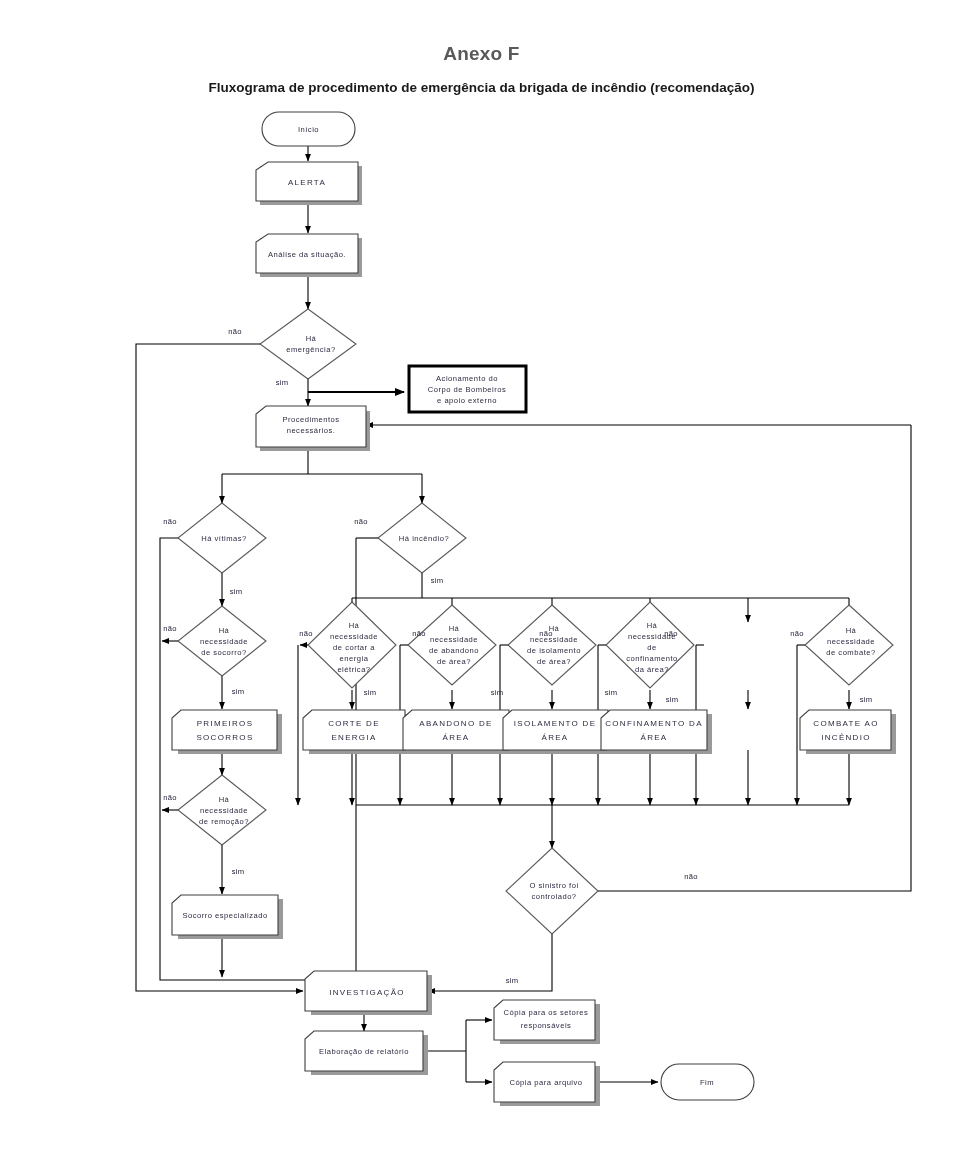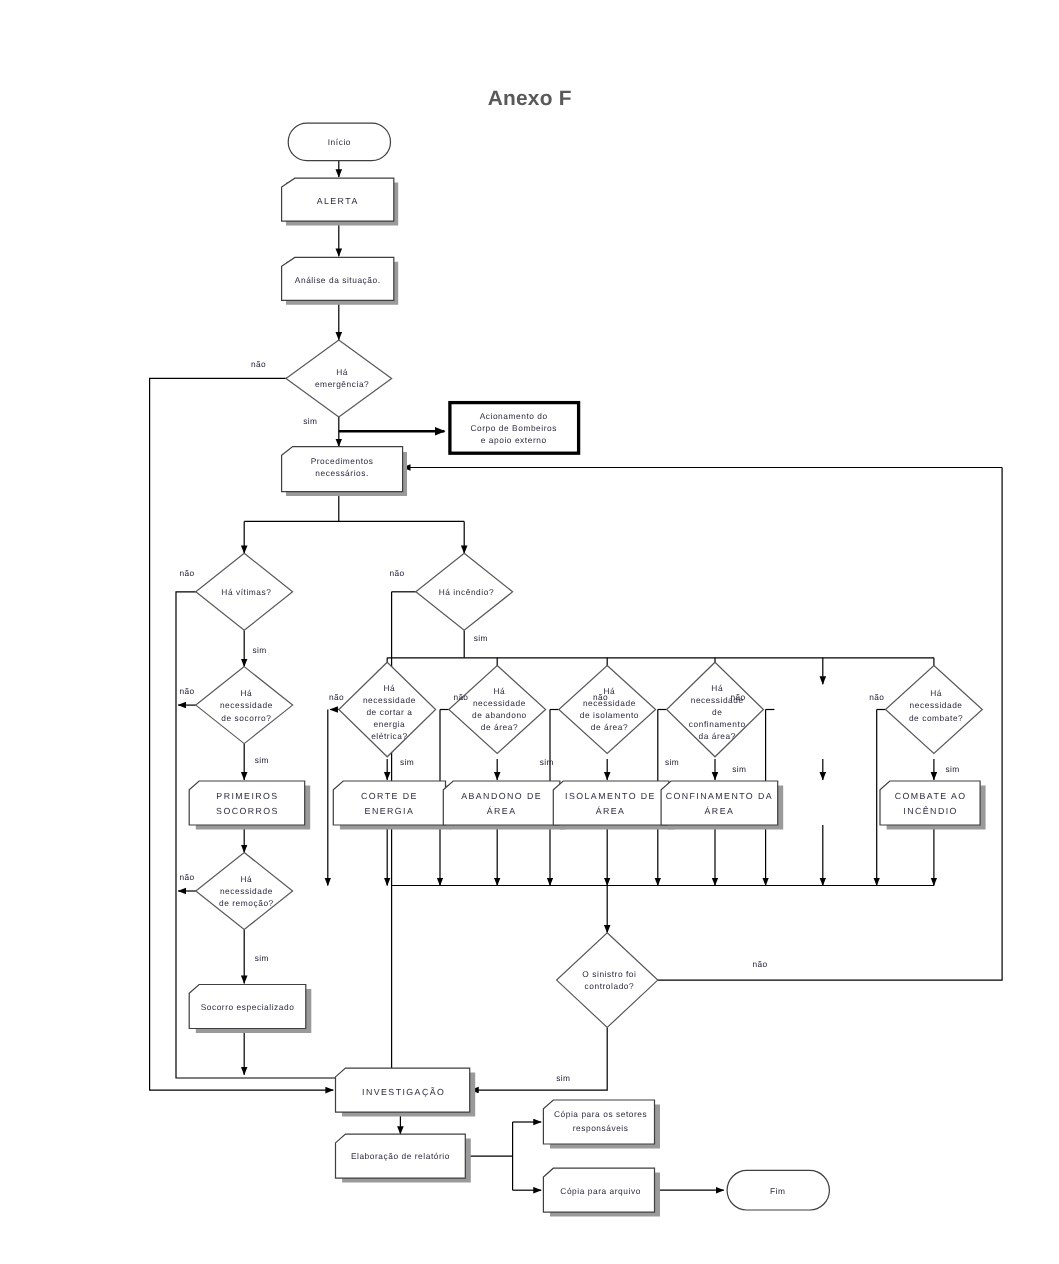--- a/index.html
+++ b/index.html
@@ -1,18 +1,18 @@
 <!DOCTYPE html>
 <html><head>
 <meta charset="utf-8">
 <style>
   html,body{margin:0;padding:0;background:#ffffff;}
   body{width:963px;height:1149px;font-family:"Liberation Sans",sans-serif;-webkit-font-smoothing:antialiased;}
   #page{position:relative;width:963px;height:1149px;overflow:hidden;background:#fff;}
-  .hdr{position:absolute;width:100%;text-align:center;margin-top:36px;}
+  .hdr{position:absolute;width:100%;text-align:center;}
   #title{top:43px;font-size:19px;font-weight:bold;color:#595959;letter-spacing:.2px;}
   #subtitle{top:80px;font-size:13.5px;font-weight:bold;color:#1a1a1a;}
   svg{position:absolute;left:0;top:0;}
   .shape{fill:#ffffff;stroke:#3f3f3f;stroke-width:1.1;}
   .shape-shadow{fill:#9a9a9a;stroke:none;}
   .term{fill:#ffffff;stroke:#3f3f3f;stroke-width:1.1;}
   .dia{fill:#ffffff;stroke:#595959;stroke-width:1.1;}
   .thickbox{fill:#ffffff;stroke:#000000;stroke-width:3;}
   .ln{stroke:#000000;stroke-width:1.1;fill:none;}
   .lnb{stroke:#000000;stroke-width:2.2;fill:none;}
@@ -20,20 +20,21 @@
   .t-node{font-size:7.6px;letter-spacing:.5px;text-anchor:middle;}
   .t-caps{font-size:8px;letter-spacing:1.3px;text-anchor:middle;}
   .t-lbl{font-size:7.6px;letter-spacing:.3px;text-anchor:middle;fill:#23233a;}
 </style>
 </head>
 <body>
 
 <div id="page">
 
   <div class="hdr" id="title">Anexo F</div>
+  <div class="hdr" id="subtitle">Fluxograma de procedimento de emergência da brigada de incêndio (recomendação)</div>
 
   <svg width="963" height="1149" viewBox="0 0 963 1149">
     <defs>
       <marker id="ah" markerWidth="9" markerHeight="9" refX="7.2" refY="3" orient="auto" markerUnits="userSpaceOnUse">
         <path d="M0,0 L7.6,3 L0,6 z" fill="#000"></path>
       </marker>
       <marker id="ahb" markerWidth="12" markerHeight="12" refX="9" refY="4" orient="auto" markerUnits="userSpaceOnUse">
         <path d="M0,0 L10,4 L0,8 z" fill="#000"></path>
       </marker>
     </defs>

